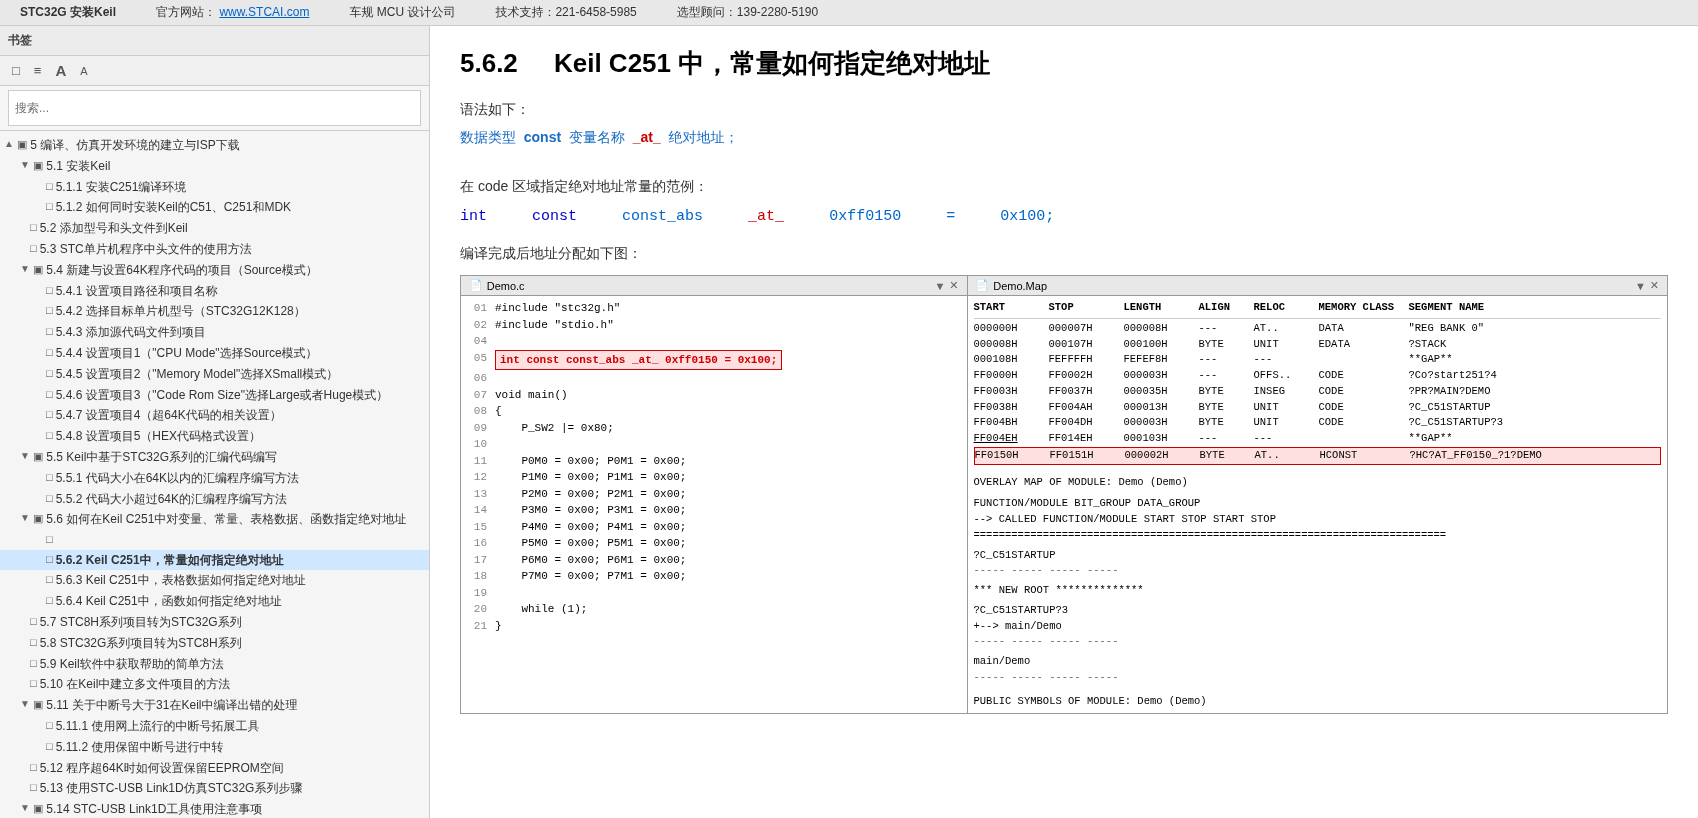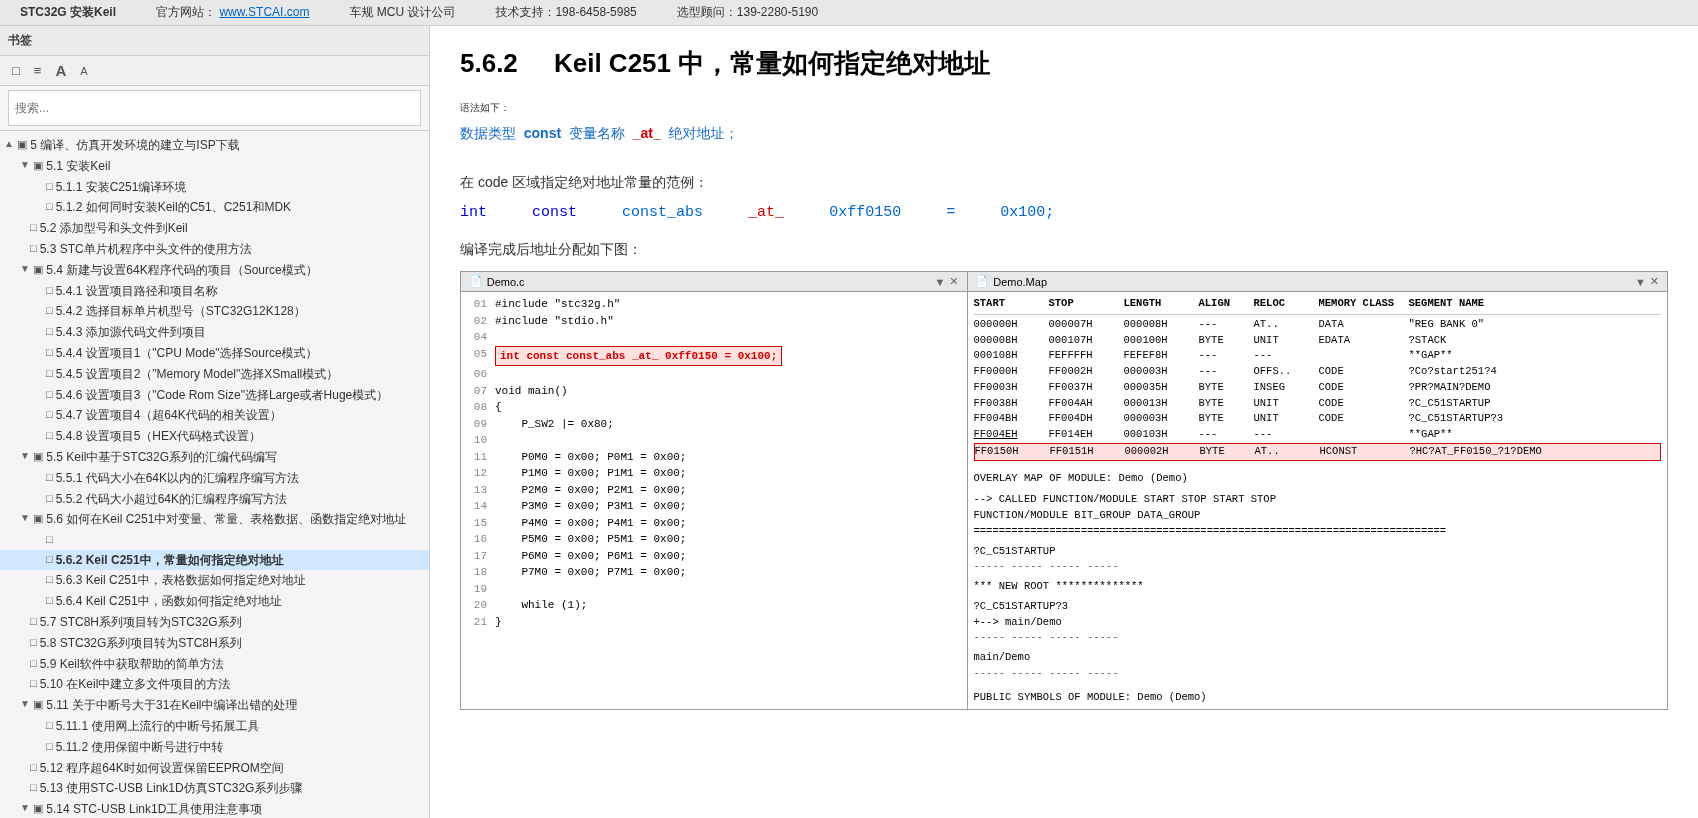--- a/index.html
+++ b/index.html
@@ -98,21 +98,21 @@
       overflow-y: auto;
       padding: 20px 30px 20px 30px;
     }
     .section-title {
       font-size: 26px;
       font-weight: bold;
       margin-bottom: 20px;
       color: #000;
     }
     .intro-text {
-      font-size: 10px;
+      font-size: 14px;
       color: #333;
       margin-bottom: 10px;
     }
     .syntax-line {
       font-size: 14px;
       color: #1a6cc4;
       margin-bottom: 16px;
     }
     .example-text {
       font-size: 14px;
@@ -218,21 +218,21 @@
 </head>
 <body>
 
 <div class="top-bar">
   <span class="title">STC32G 安装Keil</span>
   <span>
     <span>官方网站：</span>
     <a>www.STCAI.com</a>
   </span>
   <span>车规 MCU 设计公司</span>
-  <span>技术支持：198-6458-5985</span>
+  <span>技术支持：221-6458-5985</span>
   <span>选型顾问：139-2280-5190</span>
 </div>
 
 <div class="main-container">
 
   <div class="sidebar">
     <div class="sidebar-header">
       <span>书签</span>
     </div>
     <div class="sidebar-toolbar">
@@ -641,22 +641,22 @@
                 <span style="min-width: 75px;">FF0151H</span>
                 <span style="min-width: 75px;">000002H</span>
                 <span style="min-width: 55px;">BYTE</span>
                 <span style="min-width: 65px;">AT..</span>
                 <span style="min-width: 90px;">HCONST</span>
                 <span style="min-width: 180px;">?HC?AT_FF0150_?1?DEMO</span>
               </div>
               <div style="height: 10px;"></div>
               <div>OVERLAY MAP OF MODULE:   Demo (Demo)</div>
               <div style="height: 6px;"></div>
+              <div>FUNCTION/MODULE          BIT_GROUP    DATA_GROUP</div>
               <div>--&gt; CALLED FUNCTION/MODULE  START  STOP    START  STOP</div>
-              <div>FUNCTION/MODULE          BIT_GROUP    DATA_GROUP</div>
               <div>===========================================================================</div>
               <div style="height: 4px;"></div>
               <div>?C_C51STARTUP</div>
               <div style="color: rgb(102, 102, 102);">      -----    -----    -----  -----</div>
               <div style="height: 4px;"></div>
               <div>*** NEW ROOT **************</div>
               <div style="height: 4px;"></div>
               <div>?C_C51STARTUP?3</div>
               <div>    +--&gt; main/Demo</div>
               <div style="color: rgb(102, 102, 102);">      -----    -----    -----  -----</div>

